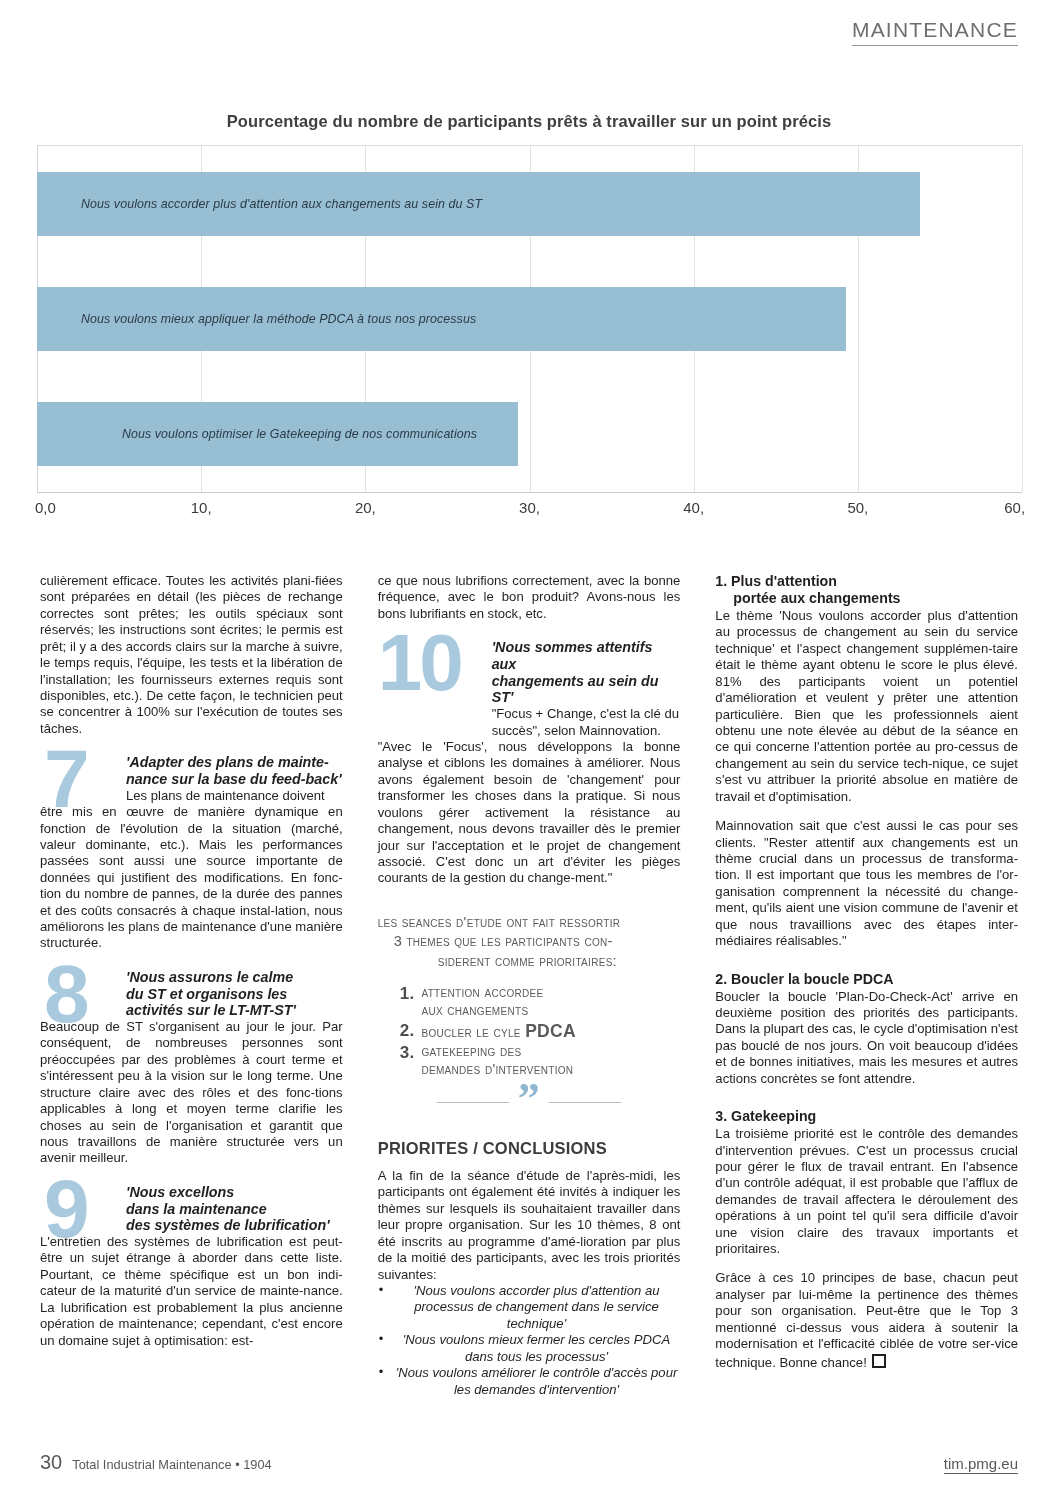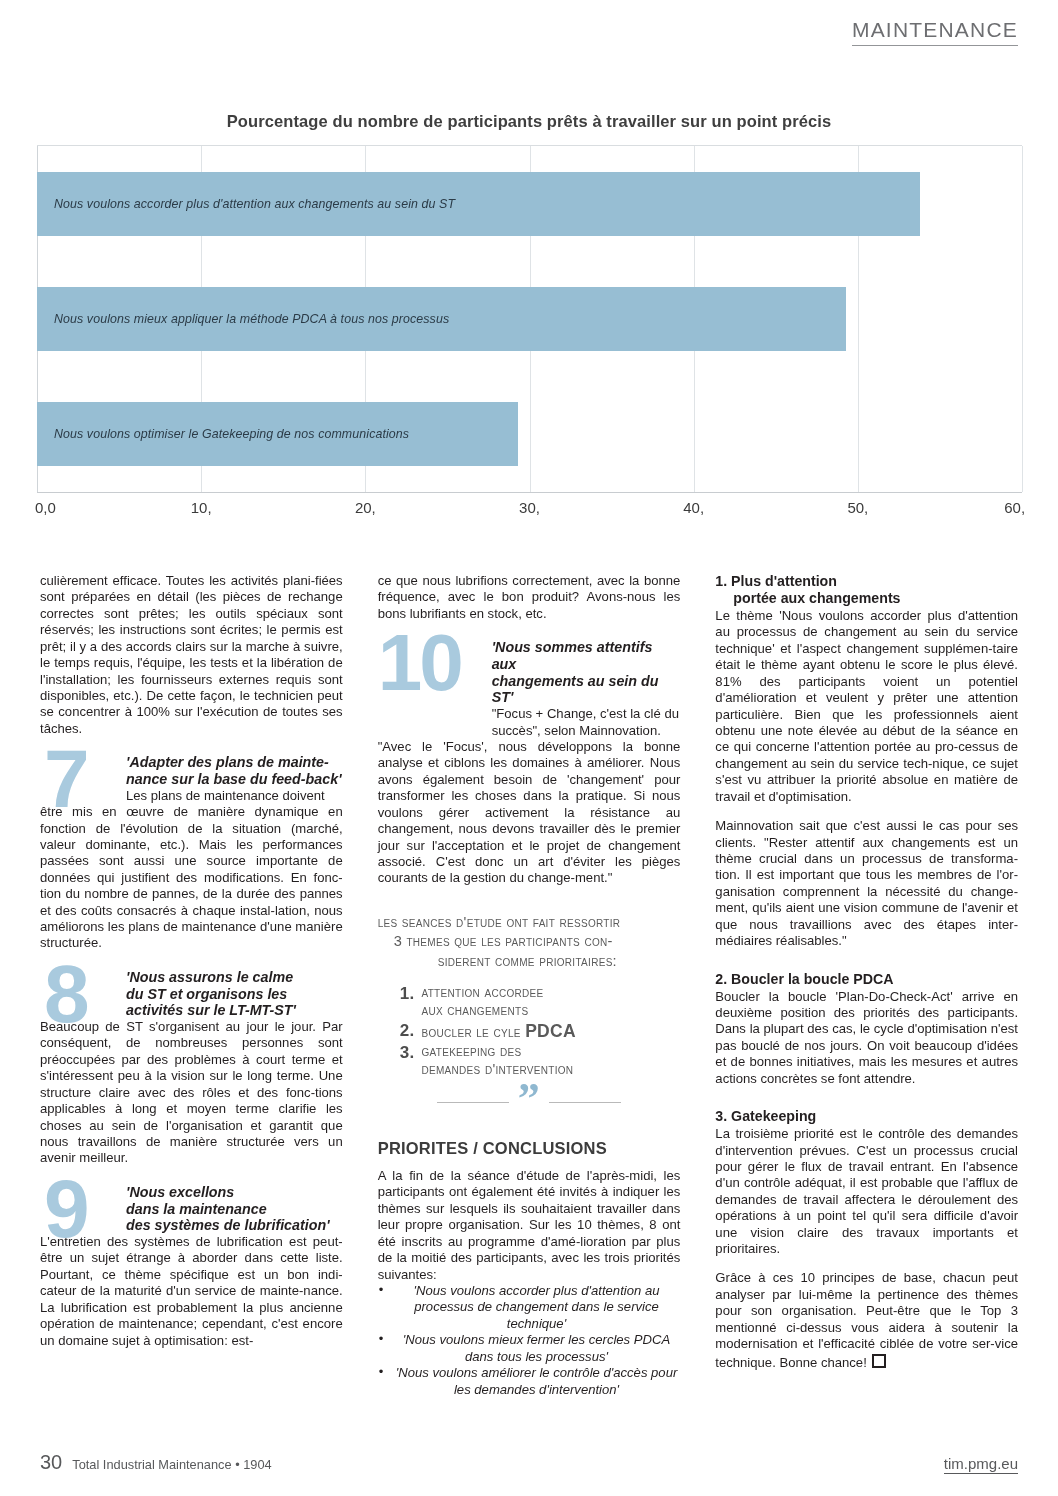--- a/index.html
+++ b/index.html
@@ -86,20 +86,21 @@
   }
   .bar-row.r0 { top: 0; }
   .bar-row.r1 { top: 33.333%; }
   .bar-row.r2 { top: 66.666%; }
   .bar {
     height: 64px;
     background: #97bed3;
     display: flex;
     align-items: center;
     box-sizing: border-box;
+    padding-left: 27px;
   }
   .bar-label {
     font-size: 12.4px;
     font-style: italic;
     color: #2b3b47;
     white-space: nowrap;
     padding-left: 17px;
     letter-spacing: .1px;
   }
   .xaxis {
@@ -351,21 +352,21 @@
         <div class="bar" id="bar0" style="width: 89.6667%; background: rgb(151, 190, 211);">
           <span class="bar-label">Nous voulons accorder plus d'attention aux changements au sein du ST</span>
         </div>
       </div>
       <div class="bar-row r1">
         <div class="bar" id="bar1" style="width: 82.1667%; background: rgb(151, 190, 211);">
           <span class="bar-label">Nous voulons mieux appliquer la méthode PDCA à tous nos processus</span>
         </div>
       </div>
       <div class="bar-row r2">
-        <div class="bar" id="bar2" style="width: 48.8333%; background: rgb(151, 190, 211);">
+        <div class="bar" id="bar2" style="width: 48.8333%; background: rgb(151, 190, 211); justify-content: center;">
           <span class="bar-label">Nous voulons optimiser le Gatekeeping de nos communications</span>
         </div>
       </div>
     </div>
   </div>
 
   <div class="xaxis" id="xaxis">
       <span class="xtick" style="left: 0%; transform: translateX(-10%);">0,0</span>
       <span class="xtick" style="left: 16.6667%;">10,</span>
       <span class="xtick" style="left: 33.3333%;">20,</span>

